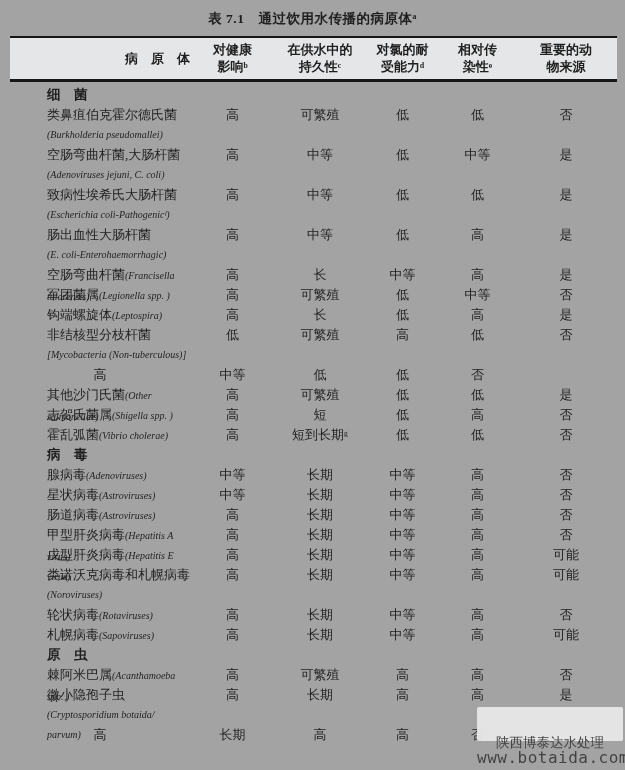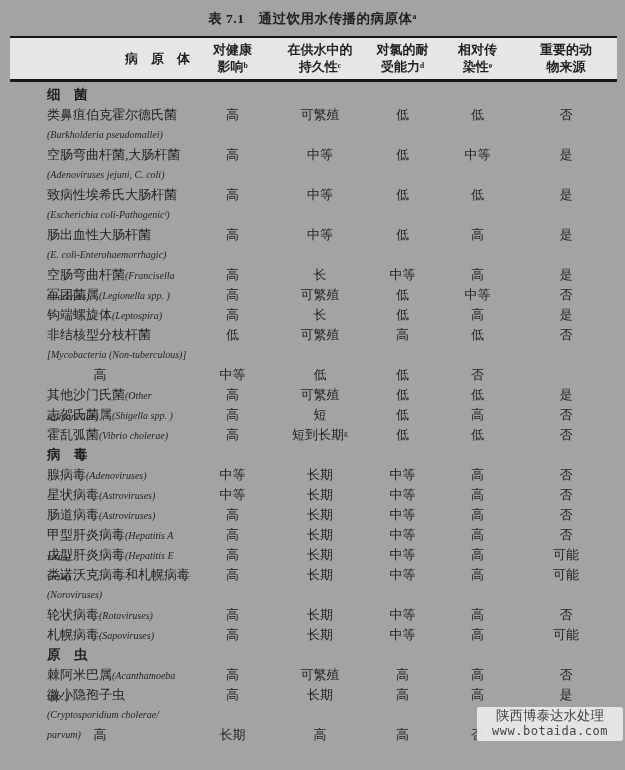--- a/index.html
+++ b/index.html
@@ -28,22 +28,22 @@
   .row.single { height:20px; }
   .row.double { height:40px; }
   .row .c  { text-align:center; font-size:13px; line-height:20px; }
   .row .p  { padding-left:37px; font-size:13px; line-height:20px; }
   .latin   { font-style:italic; font-size:10px; }
   .wm {
     position:absolute; left:477px; top:707px; width:146px; height:34px;
     background:#e8e8e8; opacity:0.95; color:#3d3d3d; text-align:center;
     border-radius:2px; padding-top:1px; box-sizing:border-box;
   }
-  .wm1 { font-family:"Liberation Sans","DejaVu Sans",sans-serif; font-size:13.5px; line-height:16px; }
-  .wm2 { font-family:"DejaVu Sans Mono","Liberation Mono",monospace; font-size:12px; line-height:14px; letter-spacing:0.5px; }
+  .wm1 { font-family:"Liberation Sans","DejaVu Sans",sans-serif; font-size:13.5px; line-height:16px;margin-top:27px; }
+  .wm2 { font-family:"DejaVu Sans Mono","Liberation Mono",monospace; font-size:16px; line-height:14px; letter-spacing:0.5px; }
 </style>
 </head>
 <body>
 
 <div class="page">
   <div class="title">表 7.1　通过饮用水传播的病原体ᵃ</div>
 
   <div class="tbl">
     <div class="rule"></div>
     <div class="thead" id="thead">
@@ -237,21 +237,21 @@
         <div class="sec">原　虫</div>
         <div class="row single">
           <div class="p"><span>棘阿米巴属</span><span class="latin">(Acanthamoeba spp. )</span></div>
           <div class="c">高</div>
           <div class="c">可繁殖</div>
           <div class="c">高</div>
           <div class="c">高</div>
           <div class="c">否</div>
         </div>
         <div class="row double">
-          <div class="p"><span>微小隐孢子虫</span><div class="latin">(Cryptosporidium cholerae/ parvum)</div></div>
+          <div class="p"><span>微小隐孢子虫</span><div class="latin">(Cryptosporidium botaida/ parvum)</div></div>
           <div class="c">高</div>
           <div class="c">长期</div>
           <div class="c">高</div>
           <div class="c">高</div>
           <div class="c">是</div>
         </div>
         <div class="row double">
           <div class="c">高</div>
           <div class="c">长期</div>
           <div class="c">高</div>

